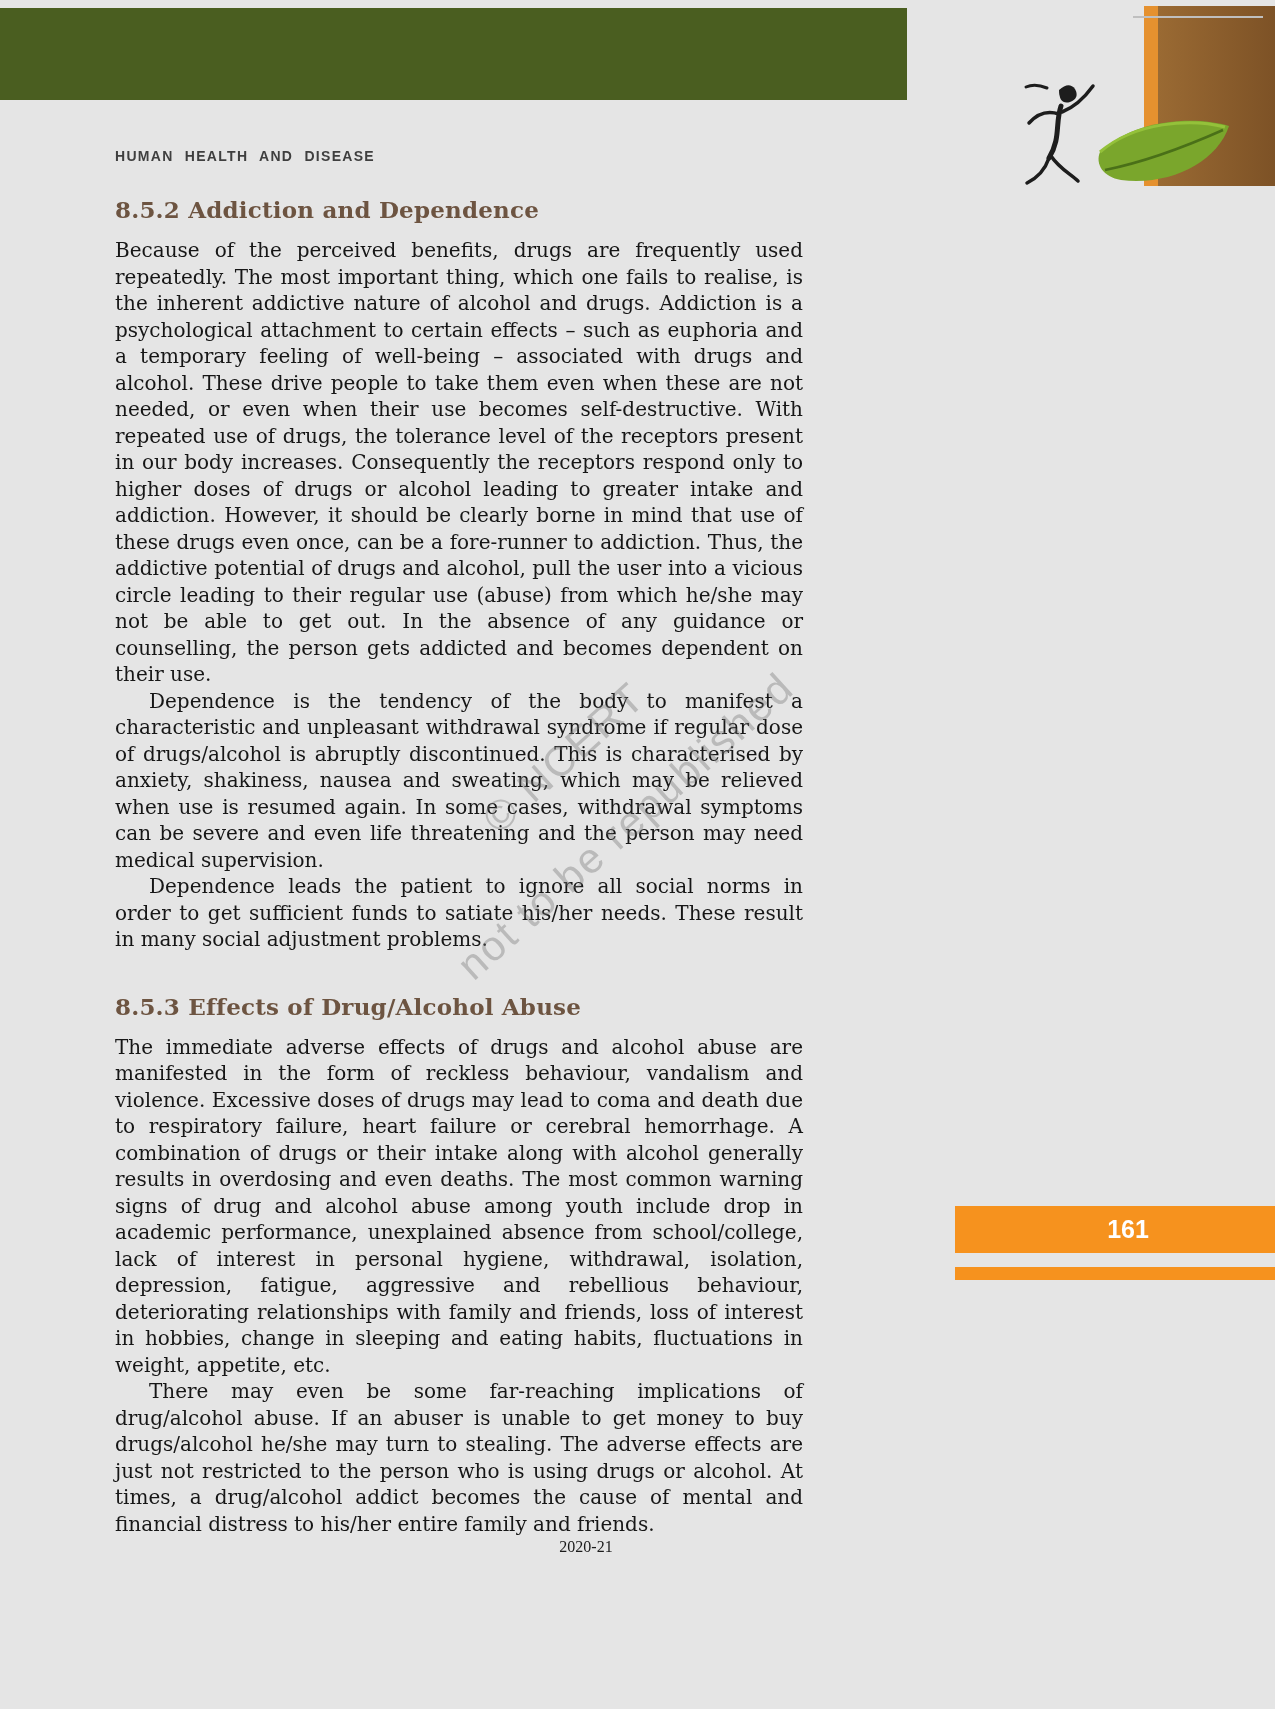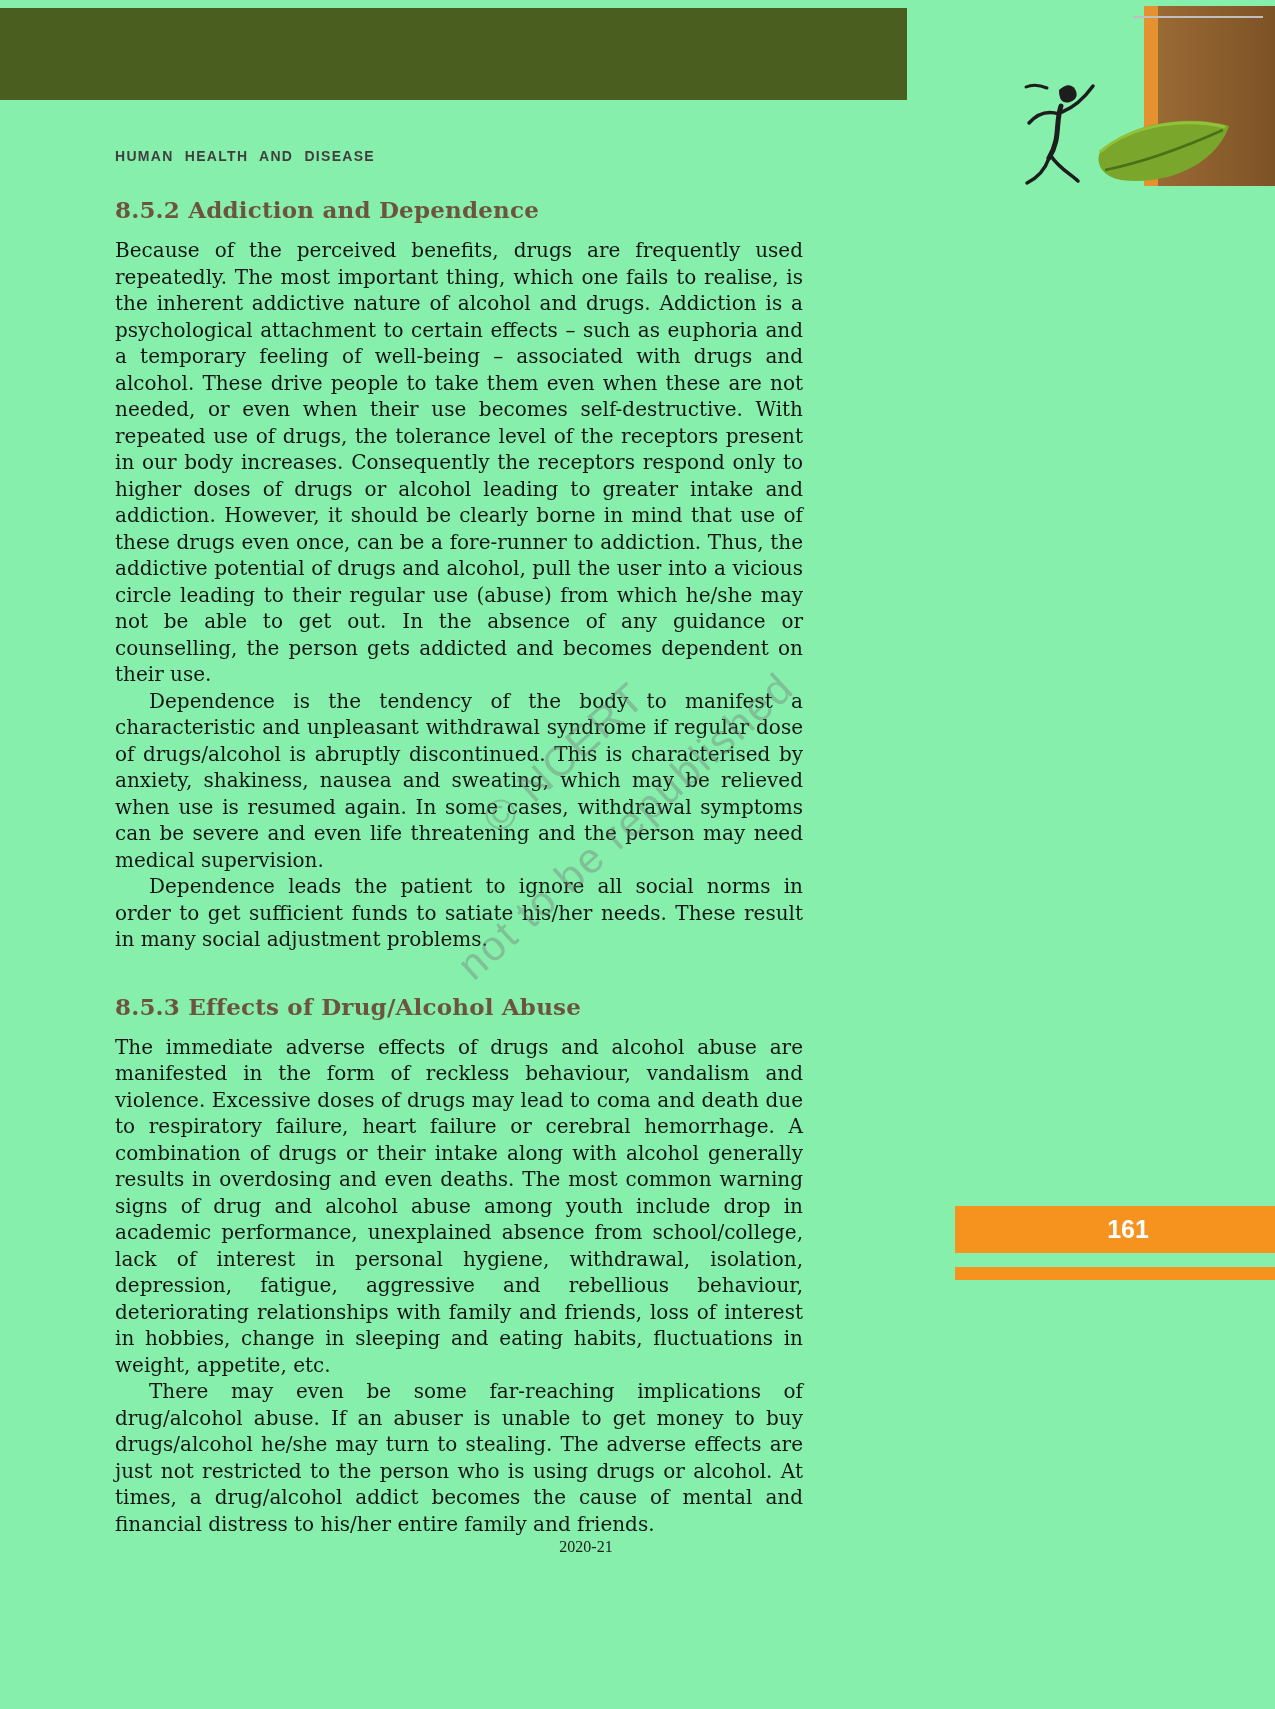--- a/index.html
+++ b/index.html
@@ -5,21 +5,21 @@
   * { margin: 0; padding: 0; box-sizing: border-box; }
   html, body { background: #ffffff; }
   body {
     width: 1275px; height: 1709px;
     font-family: "DejaVu Serif", serif;
     position: relative;
   }
   .page {
     position: relative;
     width: 1275px; height: 1709px;
-    background: #86efac;
+    background: #e5e5e5;
     overflow: hidden;
   }
 
   
   .green-band {
     position: absolute; left: 0; top: 8px;
     width: 907px; height: 92px;
     background: #4a5e20;
   }
   .corner-orange-strip {

